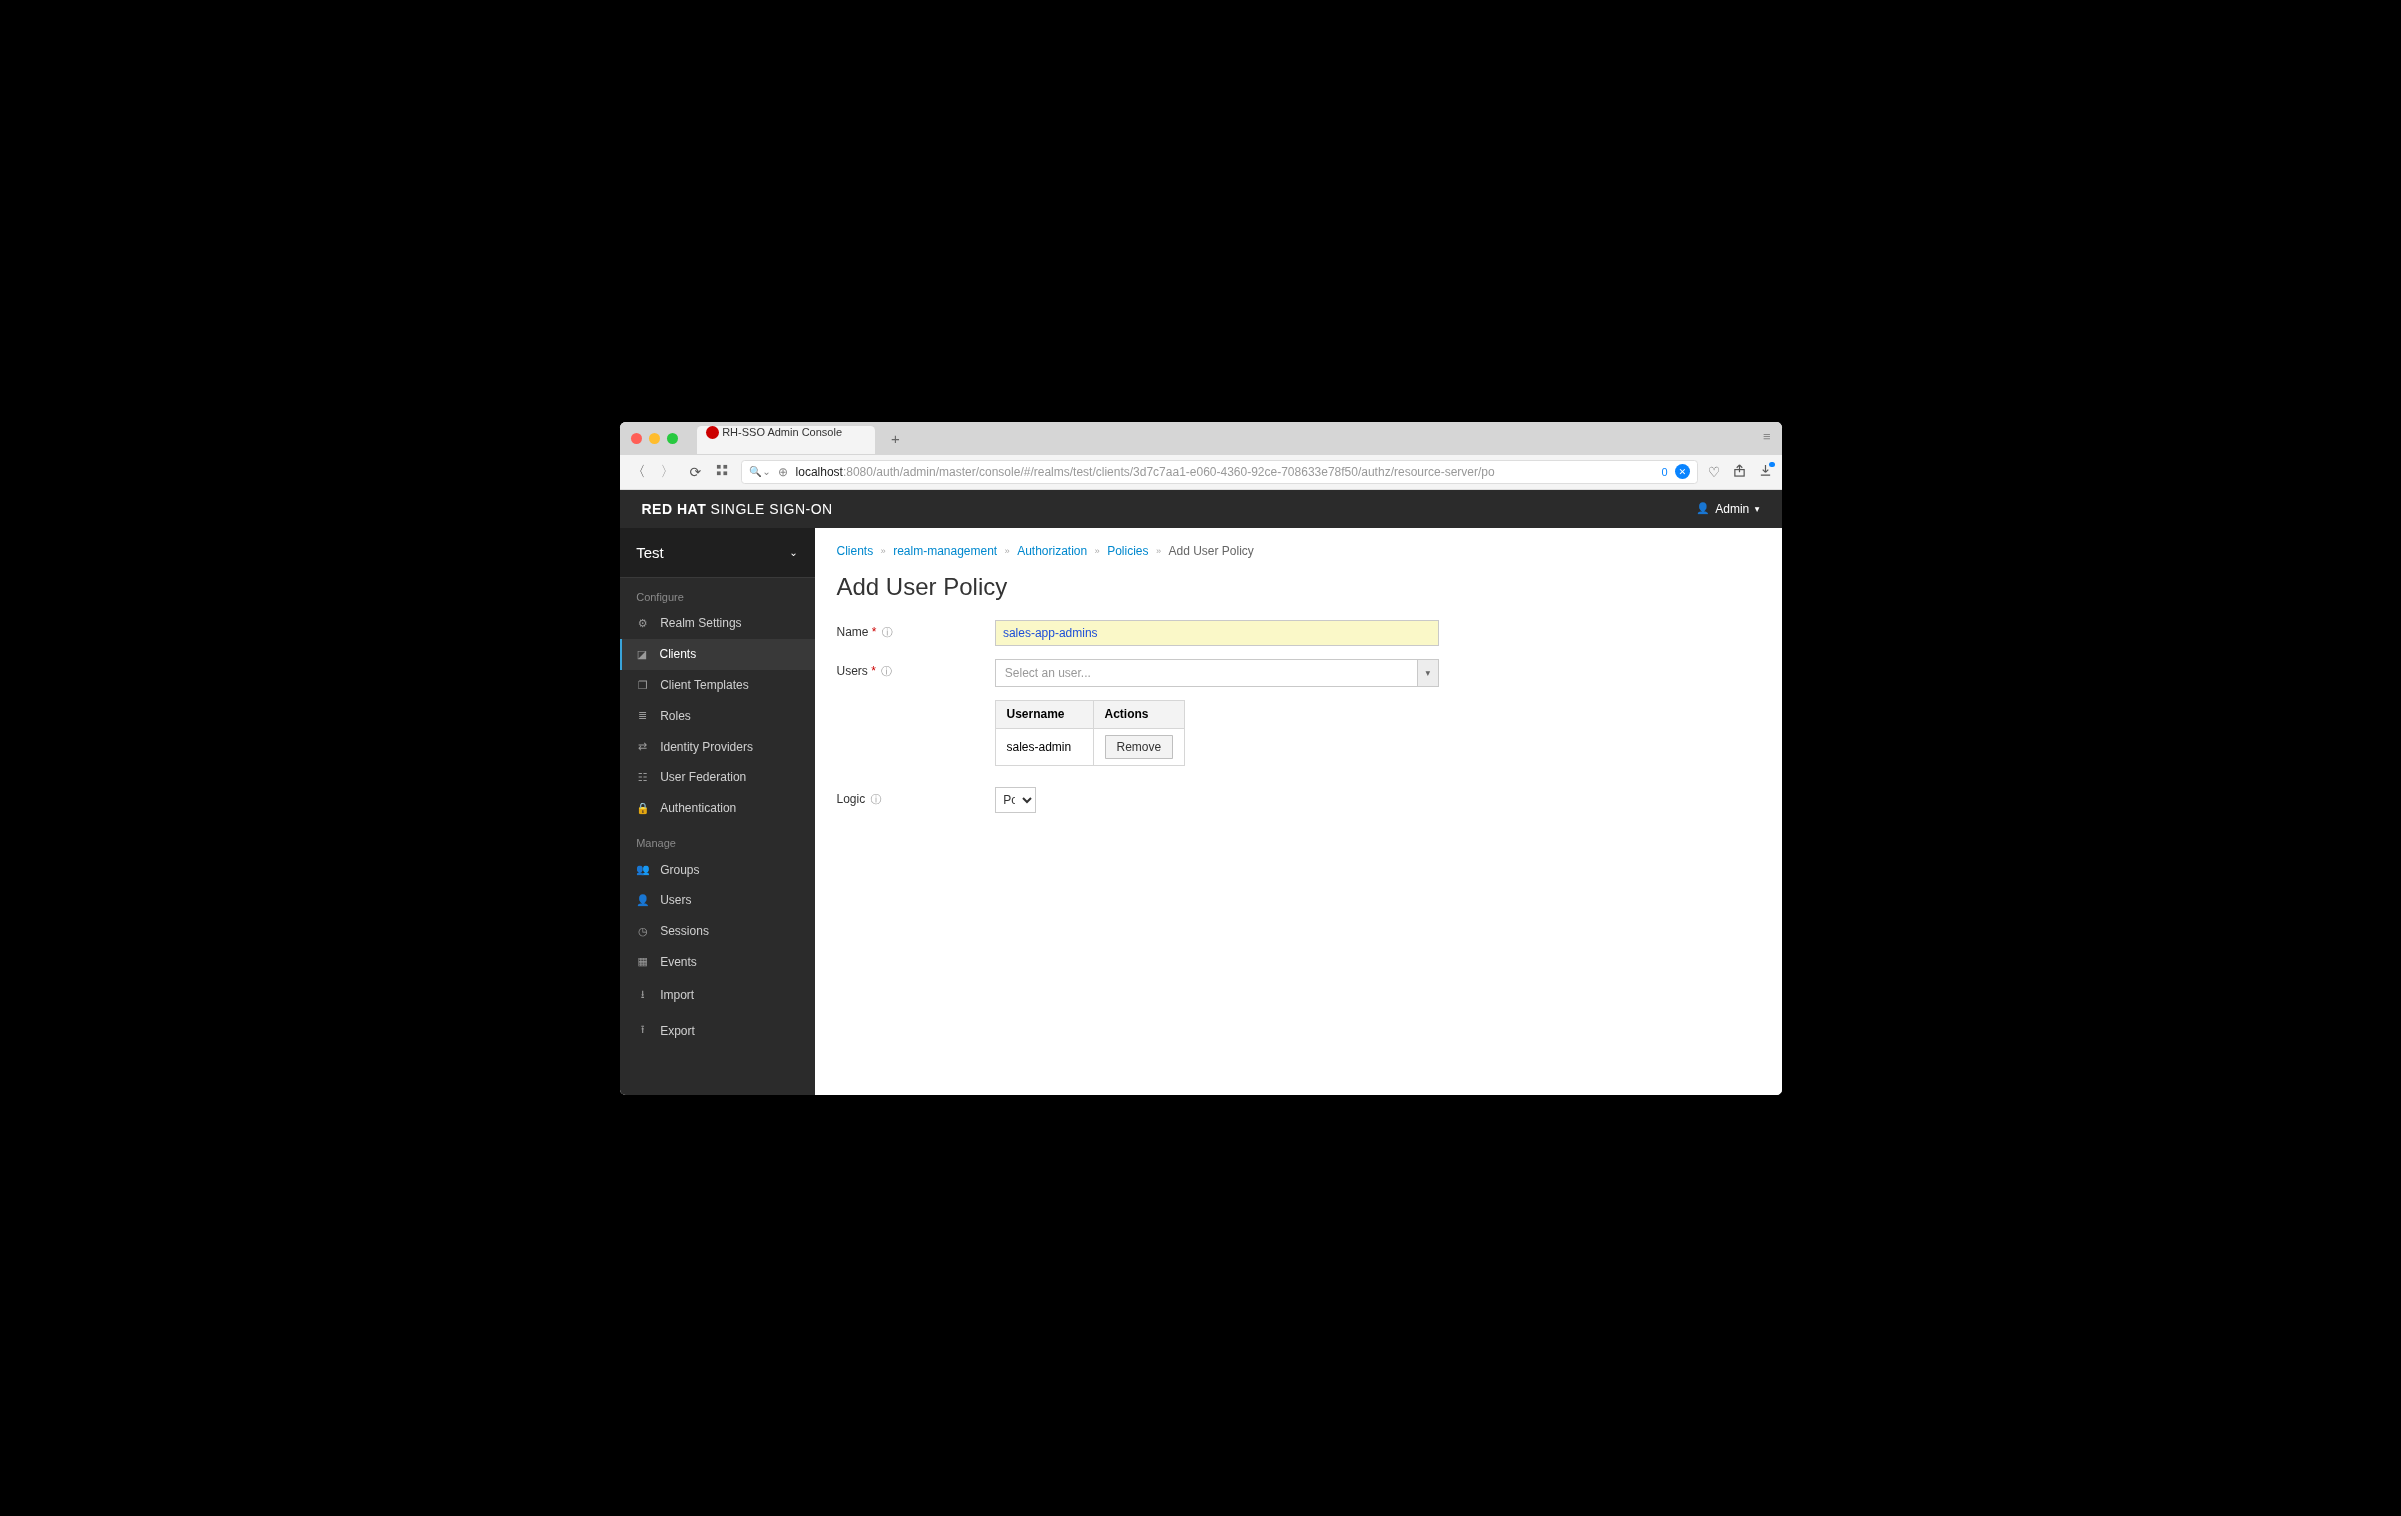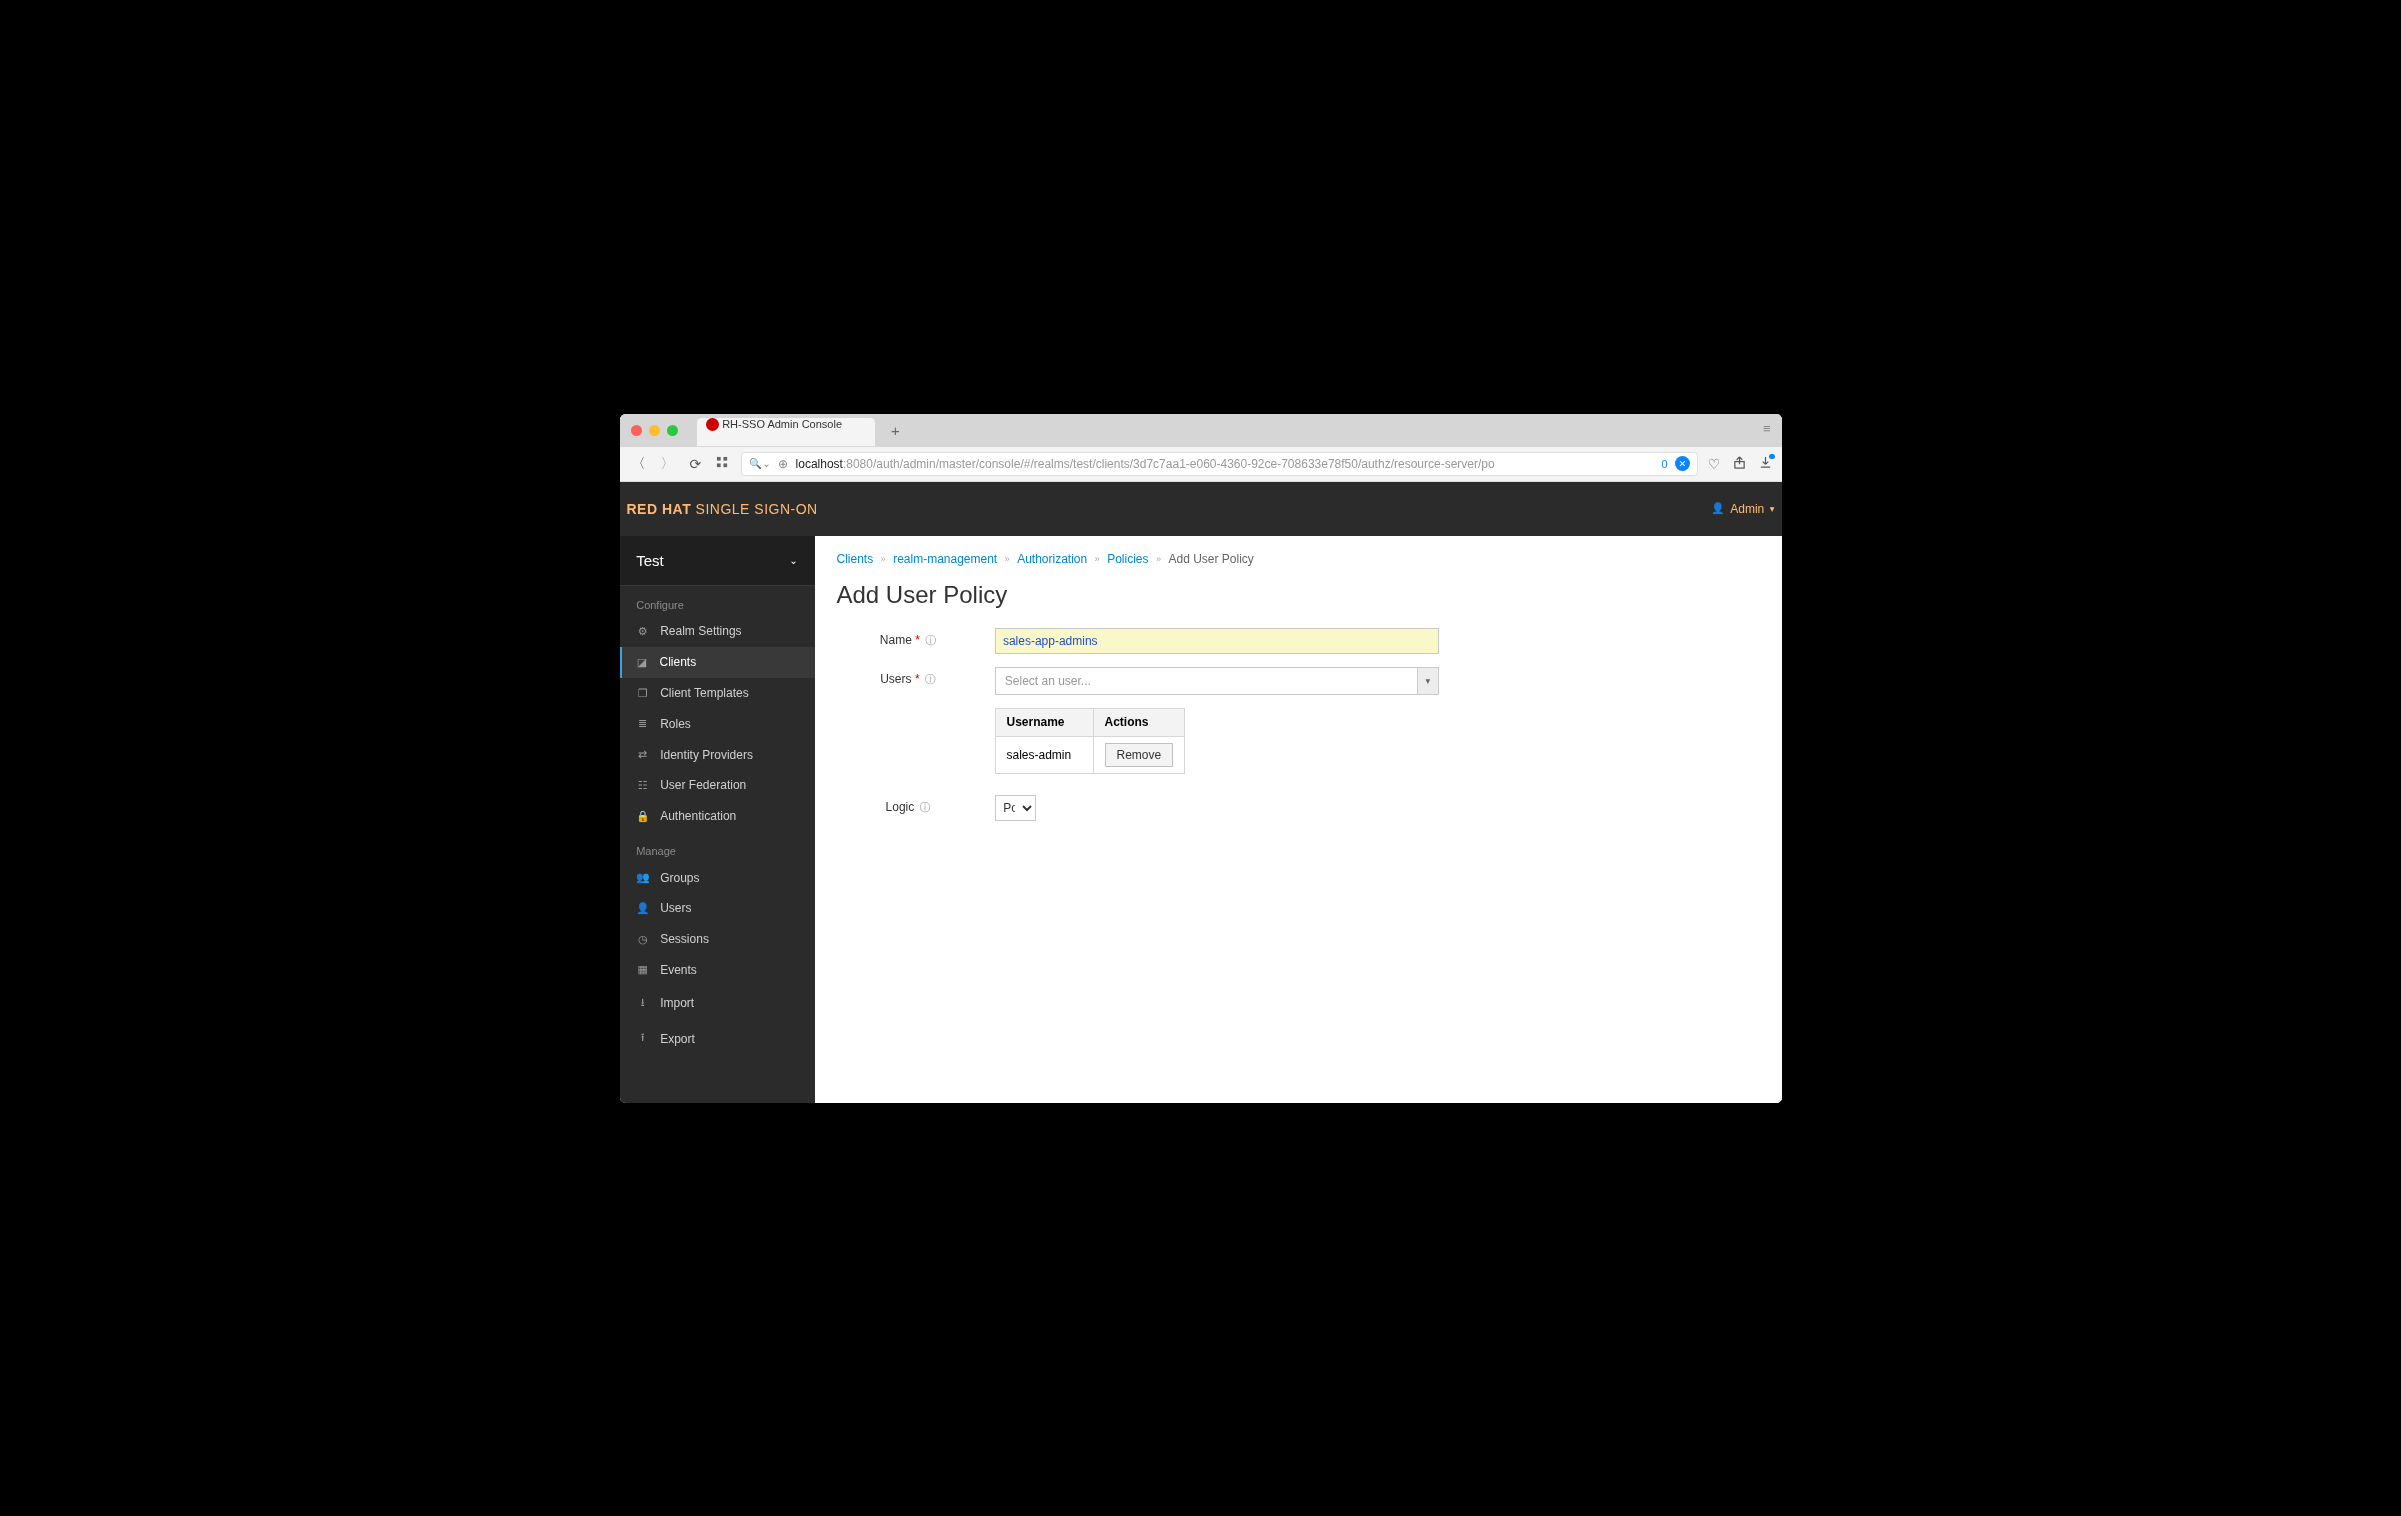--- a/index.html
+++ b/index.html
@@ -77,23 +77,23 @@
     color:#0a84ff; font-size:11px; margin-left:3.7px;
   }
   .x-badge {
     width:15px; height:15px; border-radius:50%; background:#0a84ff; color:#fff;
     font-size:9.3px; display:inline-flex; align-items:center; justify-content:center;
   }
   .addr-right { display:flex; align-items:center; gap:13px; color:#666; font-size:14px; }
   
   .app-header {
     background: #2b2b2b;
-    height: 54px;
+    height: 38px;
     display:flex; align-items:center; justify-content:space-between;
-    padding: 0 7px; color:#fdba74;
+    padding: 0 22px; color:#ffffff;
   }
   .brand { font-size:14px; letter-spacing:0.5px; }
   .brand b { font-weight:700; }
   .user-menu { font-size:12px; display:flex; align-items:center; gap:5.6px; }
   .user-menu .chev { font-size:9.3px; }
   .user-icon { font-size:11px; }
   
   .app-body { display:flex; min-height: 567px; }
   .sidebar { width:195px; background:#2b2b2b; color:#ccc; font-size:12px; }
   .realm-select {
@@ -114,21 +114,21 @@
     background:#393939; color:#fff; border-left:2.8px solid #39a5dc; padding-left:14px;
   }
   
   .main { flex:1; background:#fff; padding:16.7px 22px; }
   .breadcrumbs { font-size:12px; color:#666; display:flex; gap:7.4px; flex-wrap:wrap; align-items:center;}
   .breadcrumbs a { color:#0088ce; text-decoration:none; }
   .bc-sep { color:#aaa; font-size:9.3px; }
   .page-title { font-size:24px; color:#333; font-weight:400; margin:15px 0 18.6px; }
   .form-row { display:flex; align-items:flex-start; margin-bottom:13px; }
   .form-label {
-    width:158px; text-align:center; padding-right:15px; padding-top:5.6px;
+    width:158px; text-align:left; padding-right:15px; padding-top:5.6px;
     font-size:12px; color:#333;
   }
   .req { color:#c00; }
   .help { color:#9c9c9c; font-size:11px; margin-left:1.9px; }
   .form-field { }
   .text-input {
     width:444px; height:26px; border:0.9px solid #c9c9c9; padding:0 7.4px;
     font-size:12px; color:#1d4ed8; background:#fff;
   }
   .text-input.hl { background:#faf8c8; }

